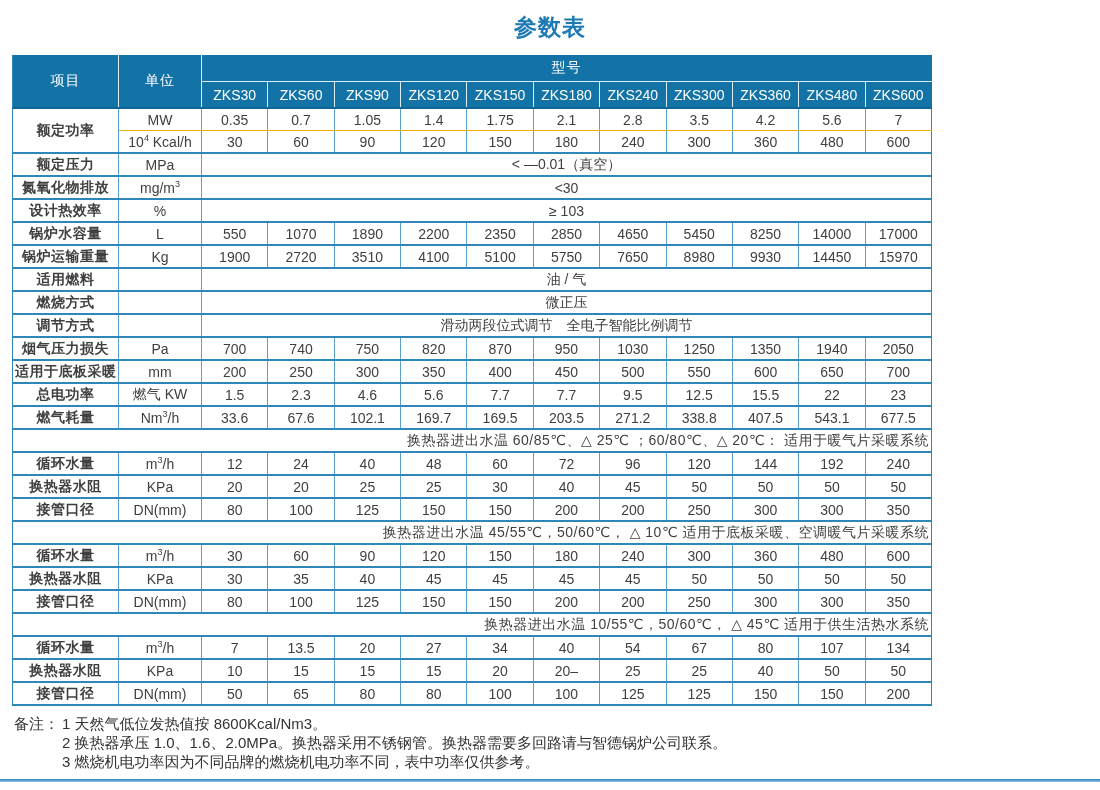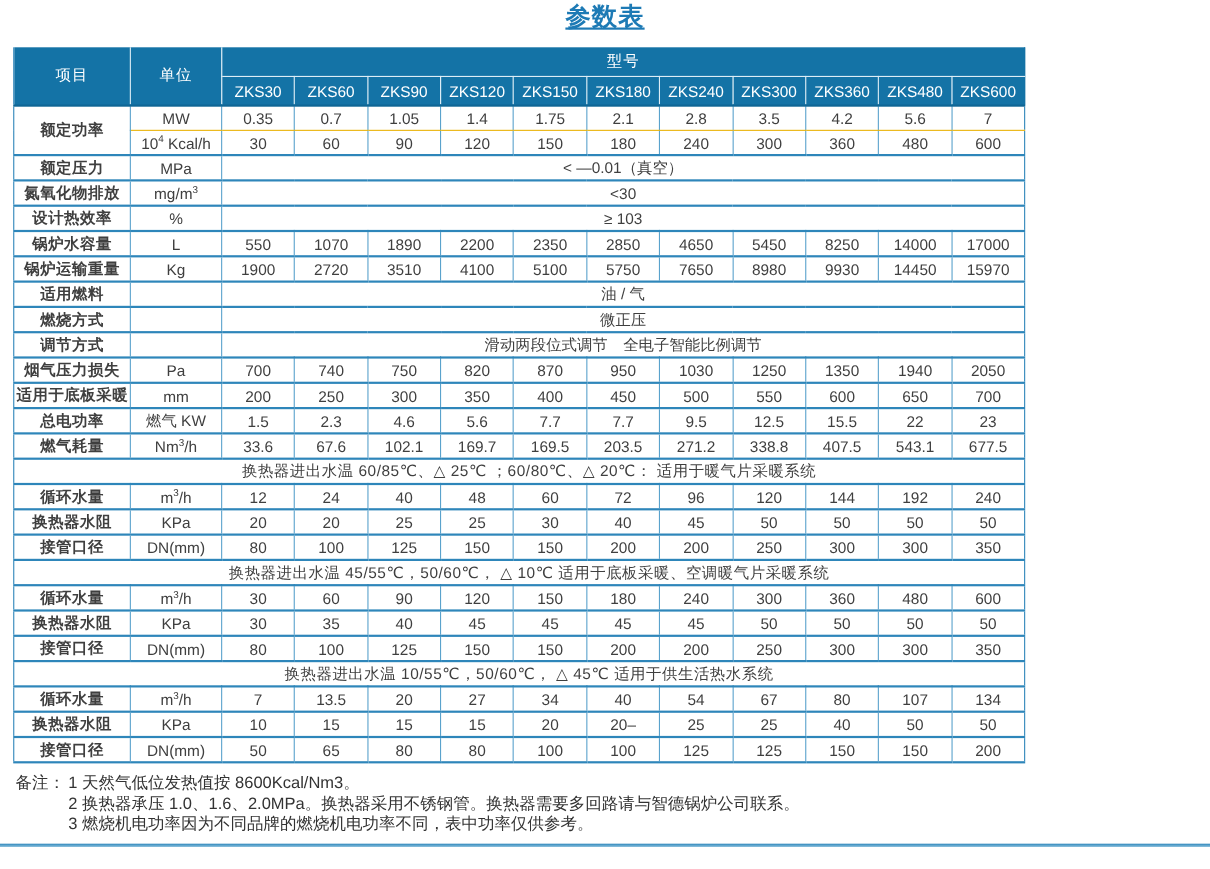--- a/index.html
+++ b/index.html
@@ -2,22 +2,22 @@
 <html><head>
 <meta charset="utf-8">
 <style>
   html,body{margin:0;padding:0;}
   body{
     width:1100px;height:790px;background:#ffffff;
     font-family:"Liberation Sans","DejaVu Sans",sans-serif;
     position:relative;overflow:hidden;
   }
   .title{
-    margin:0;padding-top:0;text-align:center;
-    font-size:23px;font-weight:700;color:#1d7ab5;letter-spacing:1px;text-decoration:underline;
+    margin:0;padding-top:12px;text-align:center;
+    font-size:23px;font-weight:700;color:#1d7ab5;letter-spacing:1px;
   }
   table.spec{
     border-collapse:collapse;table-layout:fixed;
     width:920px;margin:12px 0 0 12px;
     border-left:1px solid #2e86ba;border-right:1px solid #2e86ba;
     border-bottom:2px solid #2e86ba;
   }
   thead th{
     background:#1473a6;color:#ffffff;font-weight:400;font-size:14px;
     border-right:1px solid #dcedf6;padding:0;letter-spacing:1px;
@@ -30,21 +30,21 @@
   tbody td{
     height:21px;text-align:center;font-size:14px;color:#3f3f3f;
     border-right:1px solid #5aa2cc;border-bottom:2px solid #2e86ba;
     padding:0 2px;overflow:hidden;white-space:nowrap;
   }
   tbody tr td:last-child{border-right:none;}
   tbody td.item{letter-spacing:0.5px;font-weight:bold;}
   tbody tr.sub td{border-bottom:1px solid #eab308;}
   tbody tr.sub td.item{border-bottom:2px solid #2e86ba;}
   tbody td.section{
-    text-align:center;padding-left:20px;border-right:none;letter-spacing:0.5px;
+    text-align:right;padding-left:20px;border-right:none;letter-spacing:0.5px;
   }
   sup{font-size:9px;line-height:0;}
   .notes{
     display:flex;margin:8px 0 0 14px;font-size:15px;color:#333333;
     line-height:19px;
   }
   .notes-label{width:48px;flex:none;}
   .bottom-rule{
     margin-top:8px;width:1100px;height:3px;
     background:linear-gradient(#2d86bb,#8fc2de);

